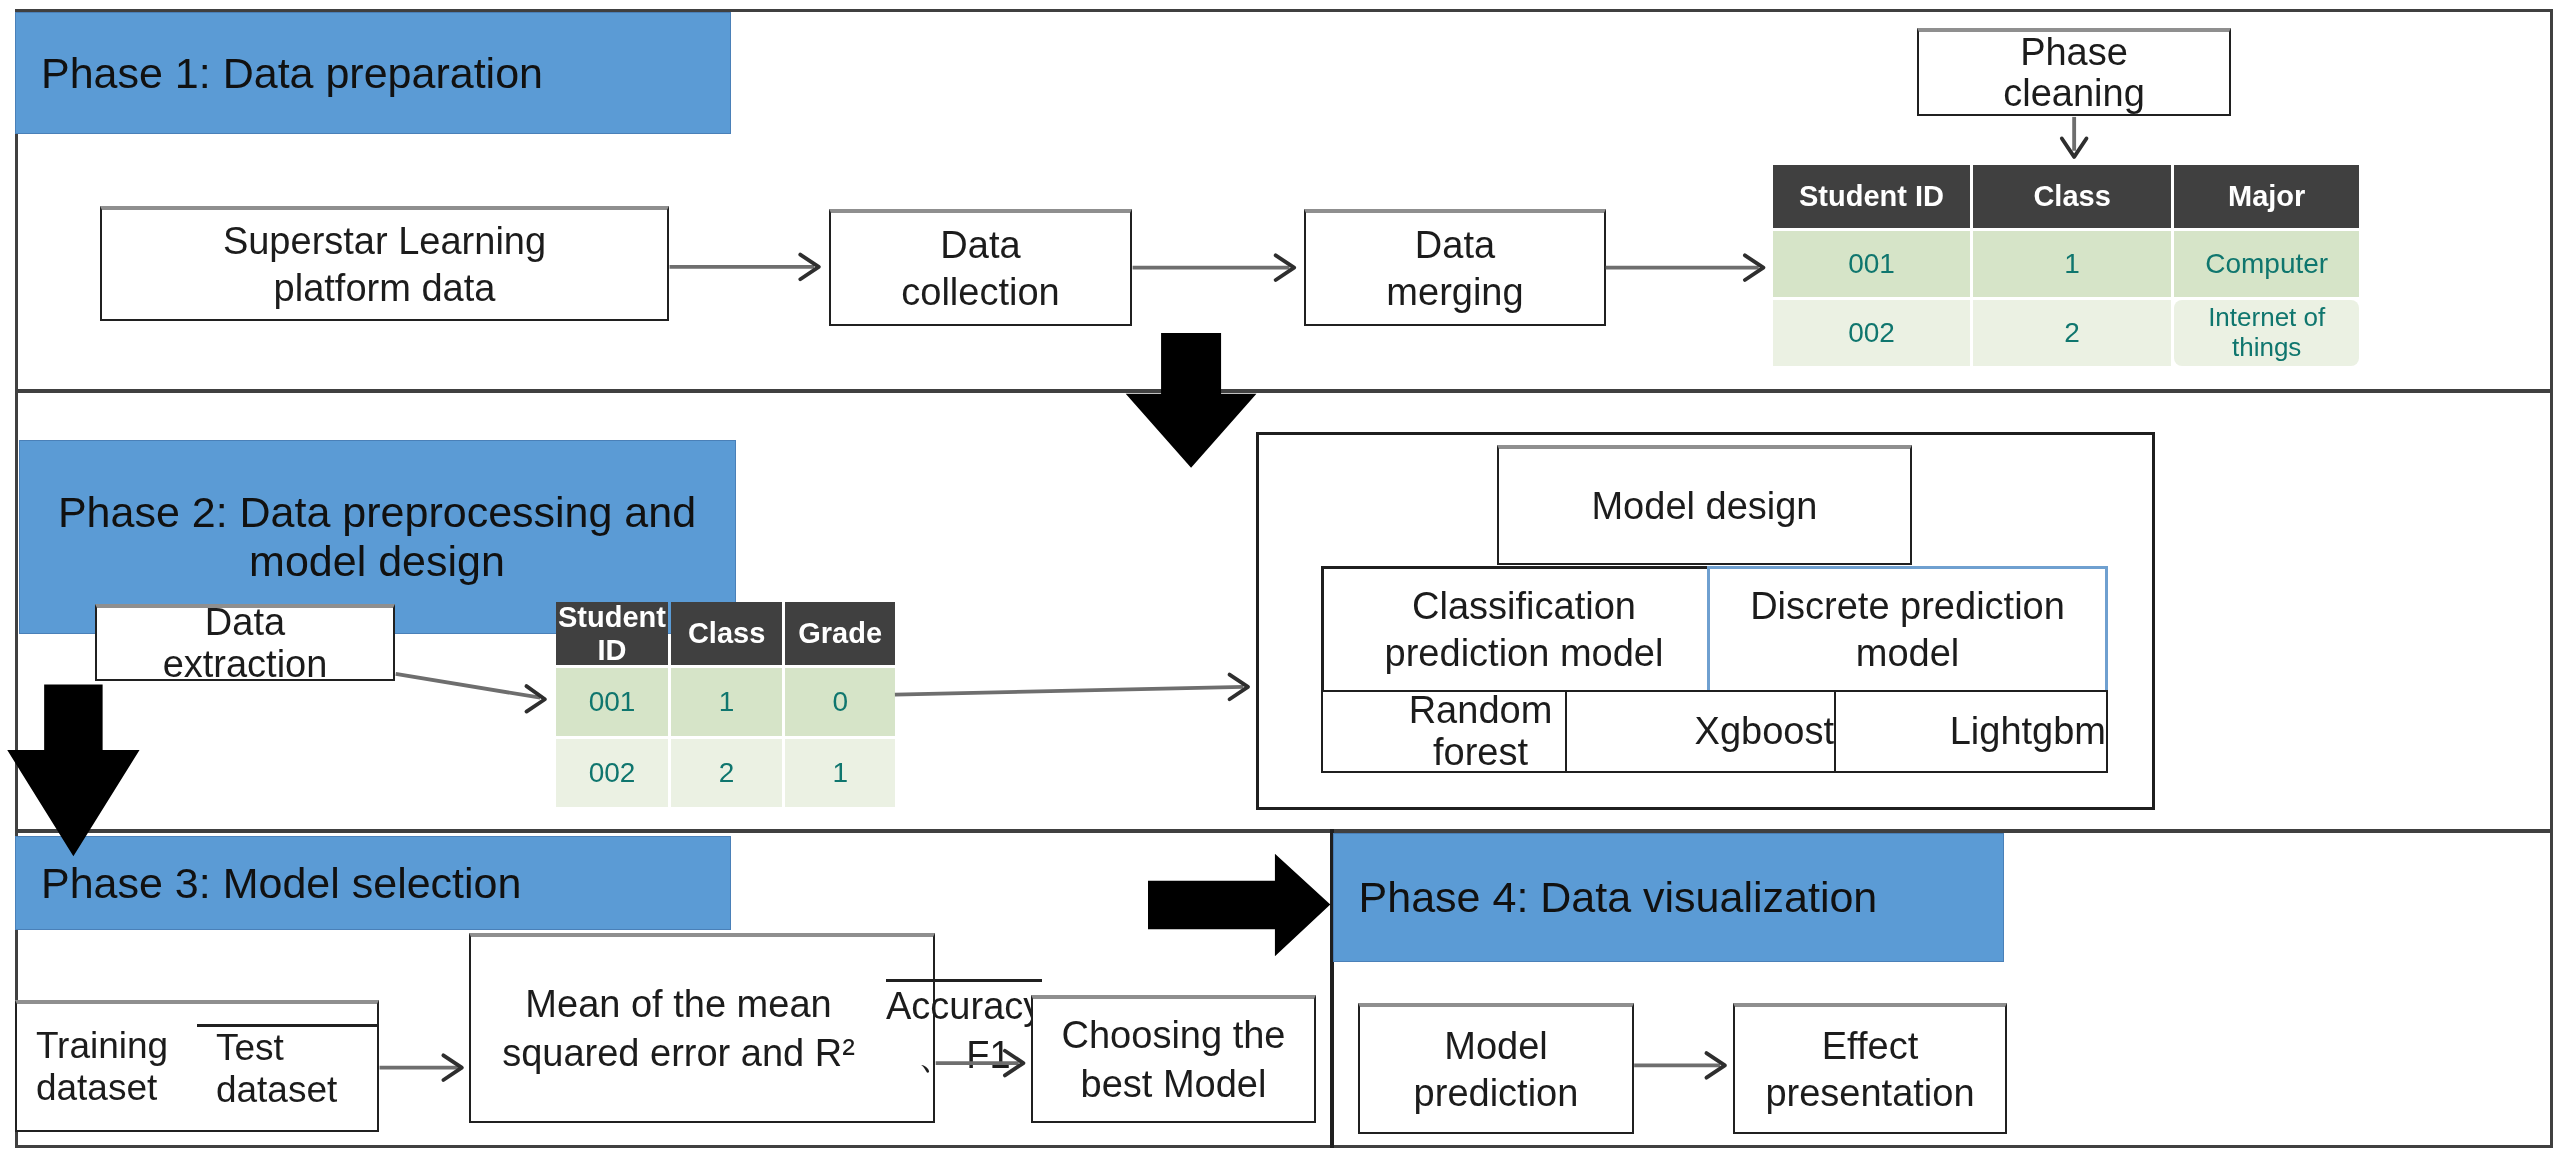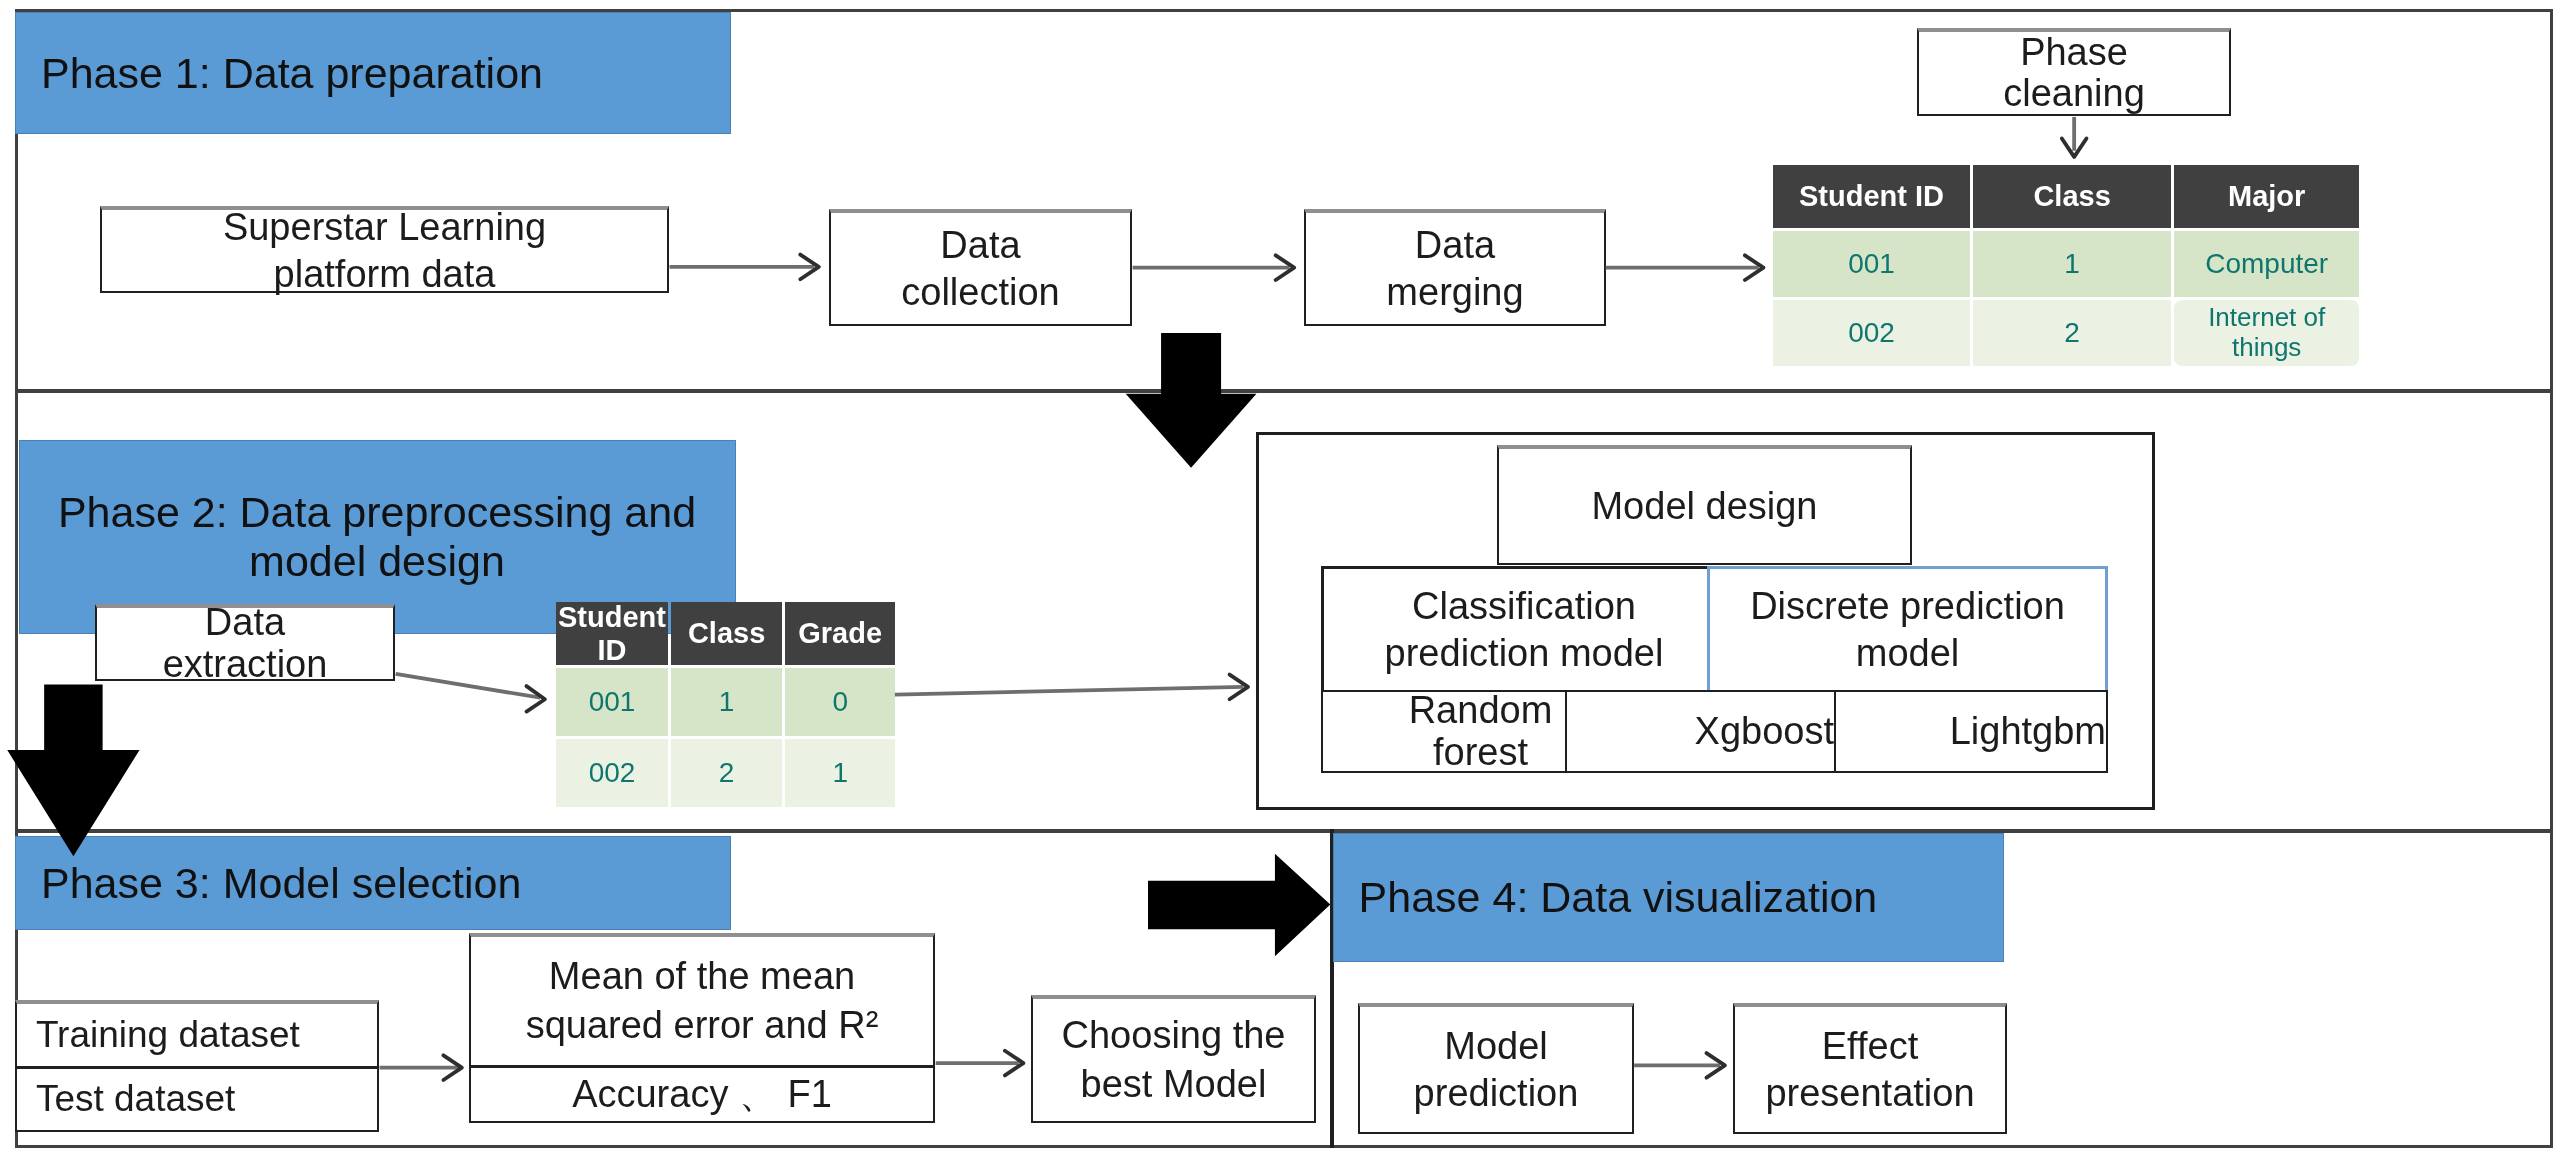--- a/index.html
+++ b/index.html
@@ -17,21 +17,21 @@
   .phead.centered{justify-content:center;text-align:center;}
   
   .wbox{background:#fff;border:2.3px solid #202020;border-top:4.6px solid #8f8f8f;
         display:flex;align-items:center;justify-content:center;text-align:center;
         font-size:38px;line-height:1.22;z-index:4;}
   .plain{border:3.1px solid #1f1f1f;border-top:3.1px solid #1f1f1f;padding-left:17px;}
   .bluebrd{border:3.1px solid #6fa0d0;border-top:3.1px solid #6fa0d0;}
   .tight{line-height:1.08;}
   
   .stack{background:#fff;border:2.3px solid #202020;border-top:4.6px solid #8f8f8f;
-         display:flex;flex-direction:column;z-index:4;font-size:37px;}
+         display:flex;z-index:4;font-size:37px;align-items:center;}
   .stack .cell{flex:1;display:flex;align-items:center;padding-left:18.5px;}
   .stack .cell + .cell{border-top:3.1px solid #202020;}
   .metrics .cell{justify-content:center;padding-left:0;text-align:center;font-size:38px;line-height:1.28;}
   .mrow{display:flex;background:#fff;border:2.3px solid #1f1f1f;z-index:4;font-size:38px;}
   .mrow .mcell{display:flex;align-items:center;justify-content:flex-end;text-align:center;line-height:1.1;}
   .mrow .mcell + .mcell{border-left:2.3px solid #1f1f1f;}
   .container{border:3.1px solid #1f1f1f;background:#fff;z-index:3;}
   
   .gtable{display:grid;gap:3.1px;z-index:4;}
   .gtable .hd{background:#404040;color:#fff;font-weight:bold;font-size:29px;
@@ -59,21 +59,21 @@
   <div class="abs phead centered" style="left:18.5px;top:440px;width:717px;height:194px;">
     <span class="lbl" style="width:646px;">Phase 2: Data preprocessing and model design</span>
   </div>
   <div class="abs phead" style="left:15.4px;top:836px;width:716px;height:94px;">
     <span class="pad">Phase 3: Model selection</span>
   </div>
   <div class="abs phead" style="left:1333px;top:833px;width:671px;height:129px;">
     <span class="pad">Phase 4: Data visualization</span>
   </div>
 
-  <div class="abs wbox" style="left:100px;top:206px;width:569px;height:87px;">
+  <div class="abs wbox" style="left:100px;top:206px;width:569px;height:115px;">
     <span class="lbl" style="width:369px;">Superstar Learning platform data</span>
   </div>
   <div class="abs wbox" style="left:829px;top:209px;width:303px;height:117px;">
     <span class="lbl" style="width:200px;">Data collection</span>
   </div>
   <div class="abs wbox" style="left:1304px;top:209px;width:302px;height:117px;">
     <span class="lbl" style="width:169px;">Data merging</span>
   </div>
   <div class="abs wbox tight" style="left:1917px;top:28px;width:314px;height:88px;">
     <span class="lbl" style="width:169px;">Phase cleaning</span>

